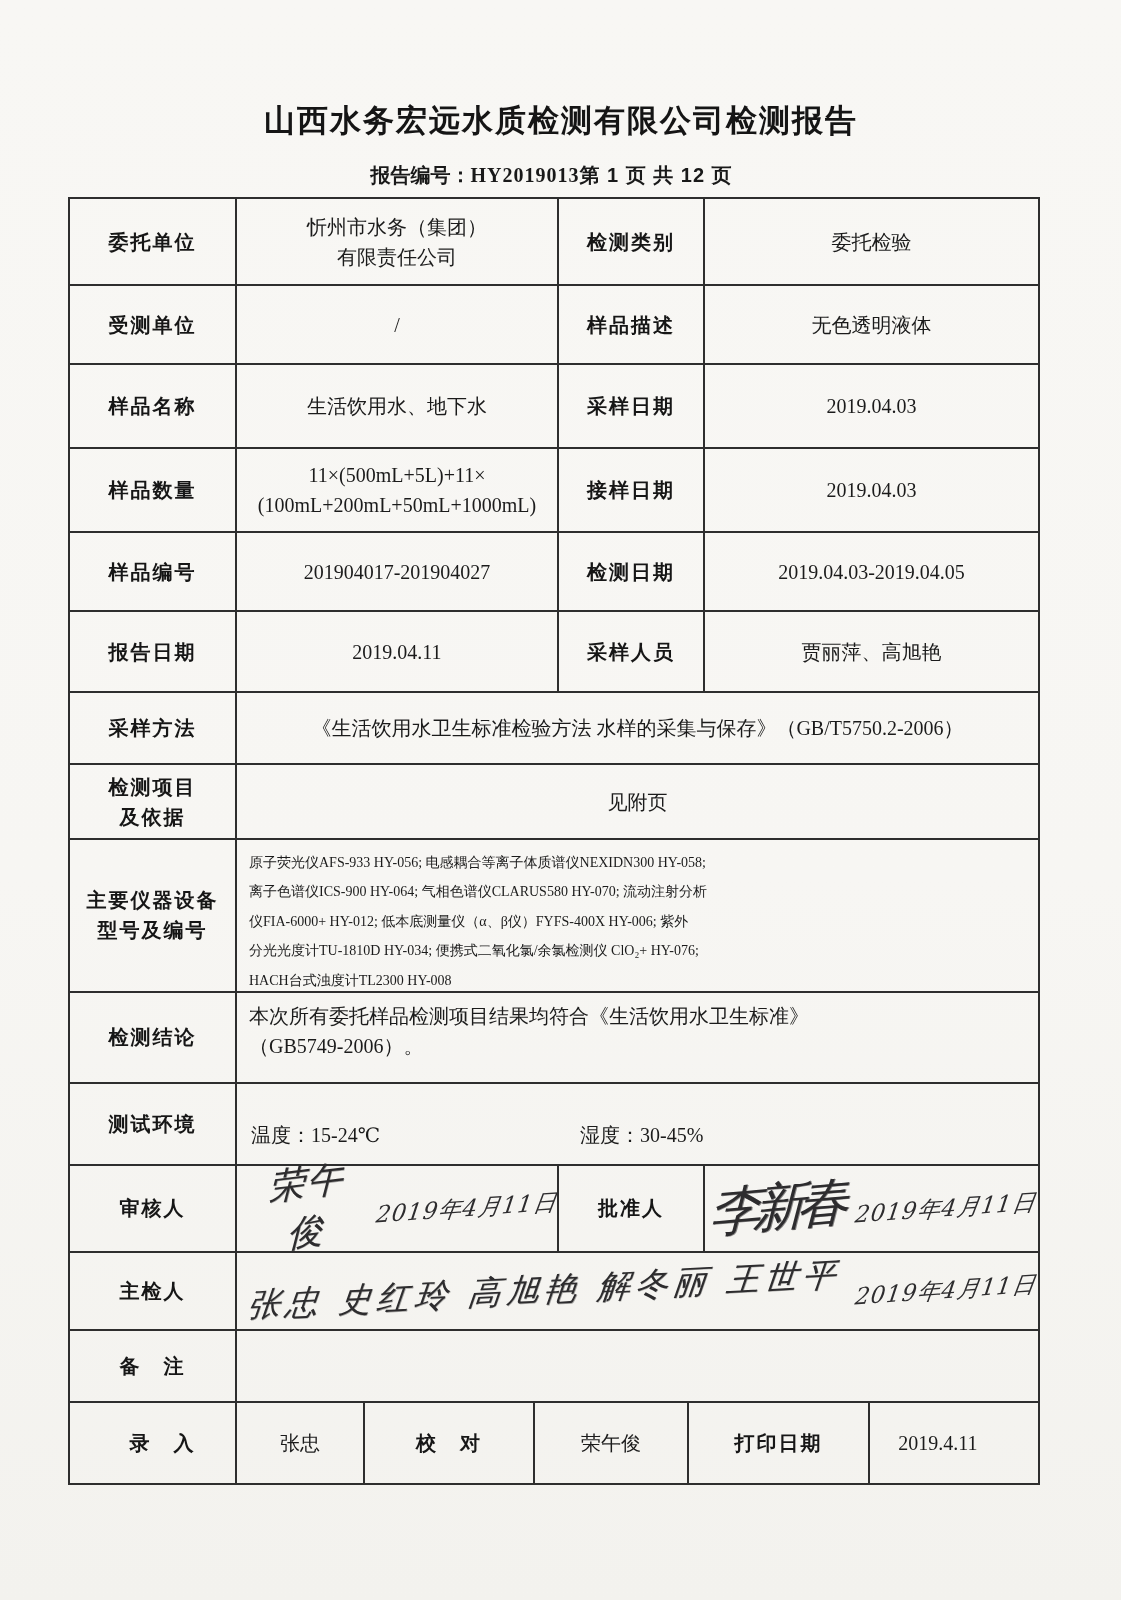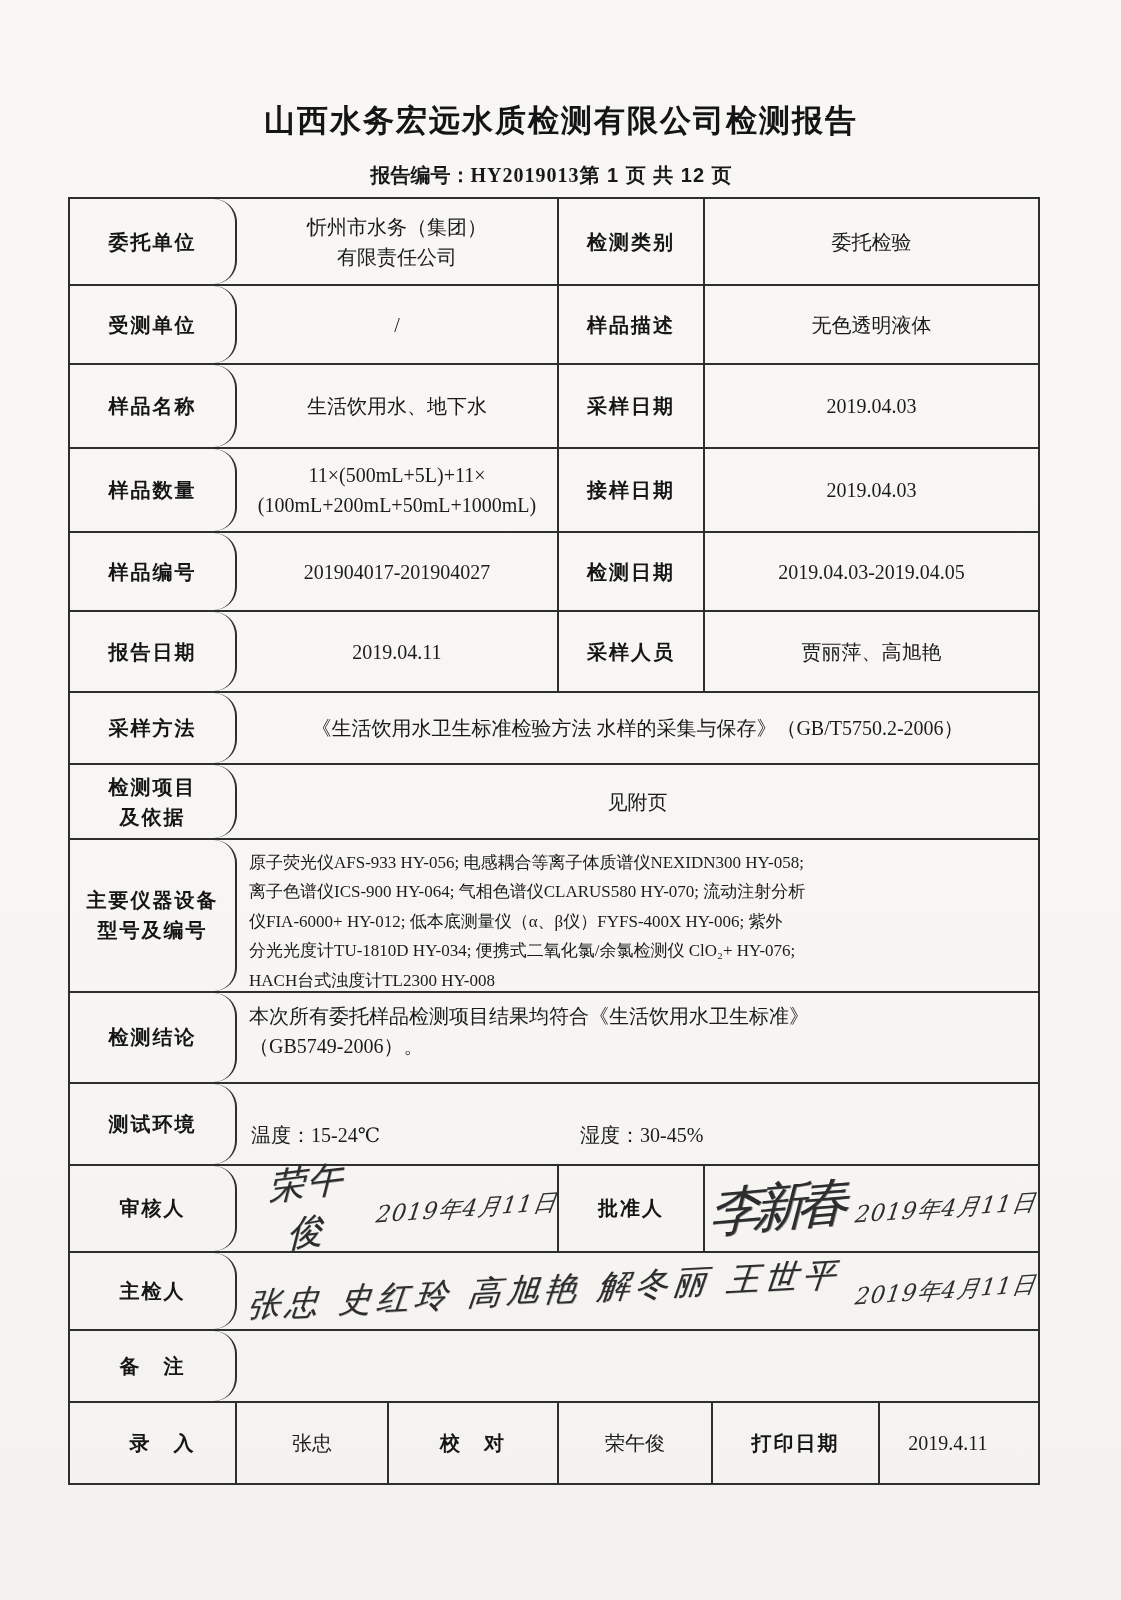--- a/index.html
+++ b/index.html
@@ -41,32 +41,32 @@
     background:transparent;
   }
   .row { display:flex; box-sizing:border-box; border-bottom:2px solid #2e2e2e; }
   .row.last { border-bottom:none; }
   .cell {
     box-sizing:border-box; border-right:2px solid #2e2e2e;
     display:flex; flex-direction:column; align-items:center; justify-content:center;
     text-align:center; overflow:visible;
   }
   .cell.endcol { border-right:none; }
-  .c1 { width:167px;border-radius:23px; } .c2 { width:322px; } .c3 { width:146px; } .c4 { width:333px; }
+  .c1 { width:167px; } .c2 { width:322px; } .c3 { width:146px; } .c4 { width:333px; }
   .cm { width:801px; } 
-  .bc1{width:167px;padding-left:20px;} .bc2{width:152px;} .bc3{width:170px;} .bc4{width:154px;} .bc5{width:167px;} .bc6{width:136px;}
+  .bc1{width:167px;padding-left:20px;} .bc2{width:128px;} .bc3{width:170px;} .bc4{width:154px;} .bc5{width:181px;} .bc6{width:136px;}
 
   .lab {
     font-family:"Liberation Sans","DejaVu Sans",sans-serif;
     font-weight:bold; font-size:20px; color:#161616; letter-spacing:2px;
     line-height:30px;
   }
   .val { font-size:20px; line-height:30px; color:#1b1b1b; }
   .val-left { align-items:flex-start; text-align:left; padding:8px 12px; justify-content:flex-start; }
-  .small { font-size:17px; line-height:29.5px; }
+  .small { font-size:14px; line-height:29.5px; }
 
   .env-cell { flex-direction:row; justify-content:flex-start; align-items:flex-end; padding:0 0 14px 14px; }
   .env-hum { margin-left:200px;text-align:center; }
 
   
   .hw { font-family:"DejaVu Serif","Liberation Serif",serif; font-style:italic; color:#2d2c2e; }
   .sig-cell { flex-direction:row; justify-content:flex-start; align-items:center; overflow:visible; }
   .sig-name { font-size:36px; letter-spacing:2px; transform:rotate(-7deg) skewX(-8deg); text-shadow:0.6px 0.6px 0 rgba(45,44,46,.45); }
   .sig-date { font-size:23px; letter-spacing:1px; transform:rotate(-4deg) skewX(-12deg); margin-left:14px; white-space:nowrap; }
   .sig-big  { font-size:52px; letter-spacing:-8px; transform:rotate(-5deg) skewX(-6deg); text-shadow:1px 0.5px 0 rgba(45,44,46,.55); margin-left:4px; }

